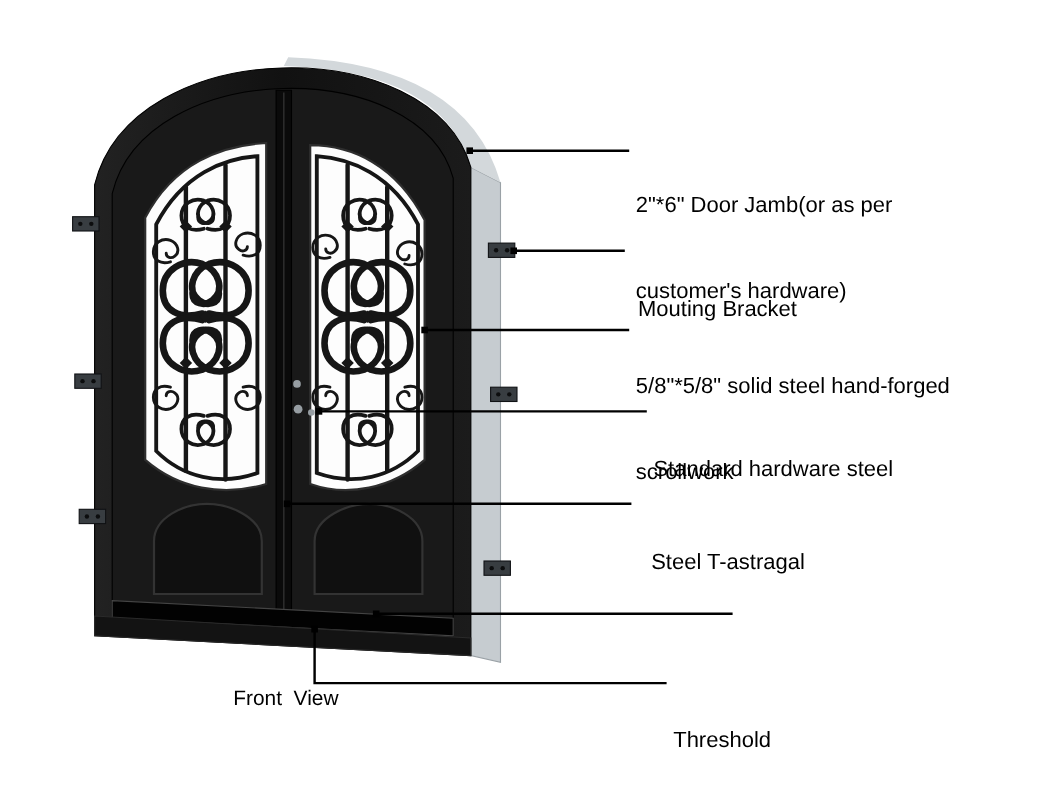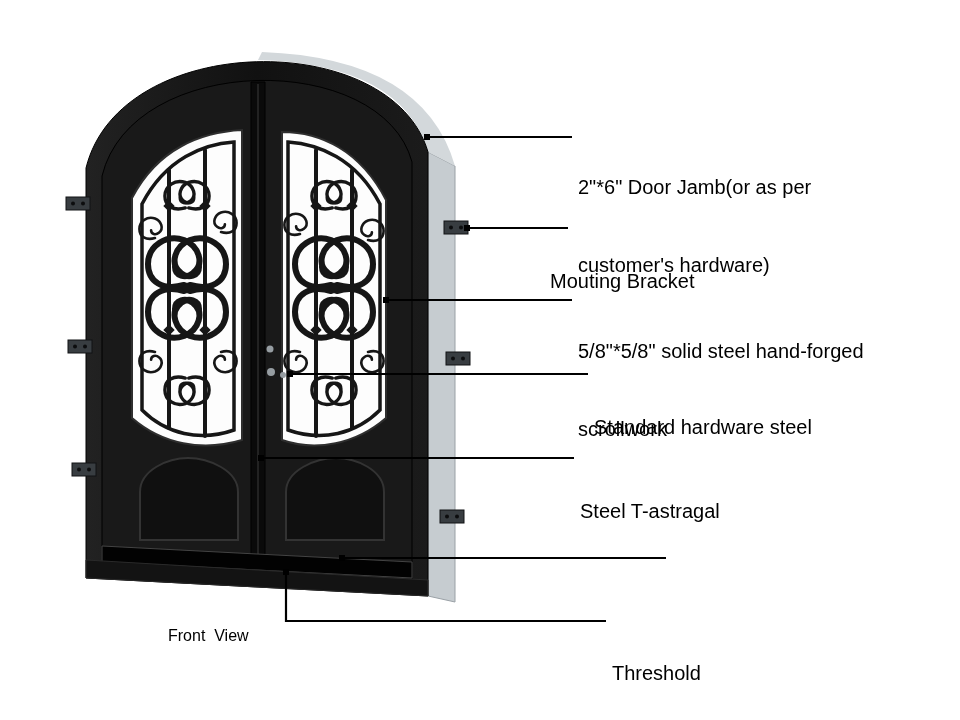--- a/index.html
+++ b/index.html
@@ -1,20 +1,20 @@
 <!DOCTYPE html>
 <html><head>
 <meta charset="utf-8">
 <style>
   html,body{margin:0;padding:0;background:#ffffff;}
   #canvas{position:relative;width:960px;height:720px;background:#ffffff;overflow:hidden;
           font-family:"Liberation Sans", sans-serif;}
   .label{position:absolute;font-size:20px;line-height:26px;color:#000;white-space:pre;}
   .label span{display:block;}
-  .caption{font-size:16px;}
+  .caption{font-size:19px;margin-left:44px;}
   svg{position:absolute;left:0;top:0;}
 </style>
 </head>
 <body>
 
 <div id="canvas">
 
   <svg width="960" height="720" viewBox="0 0 960 720">
     <defs>
       <linearGradient id="jambGrad" x1="0" y1="0" x2="1" y2="0">
@@ -150,34 +150,34 @@
         <rect x="283" y="569" width="6" height="6"></rect>
       </g>
     </g>
   </svg>
 
   <div class="label" style="left:578px;top:122px">
     <span>2"*6" Door Jamb(or as per</span>
     <span>customer's hardware)</span>
   </div>
 
-  <div class="label" style="left:550px;top:216px">
+  <div class="label" style="left:580px;top:216px">
     <span>Mouting Bracket</span>
   </div>
 
   <div class="label" style="left:578px;top:286px">
     <span>5/8"*5/8" solid steel hand-forged</span>
     <span>scrollwork</span>
   </div>
 
   <div class="label" style="left:594px;top:362px">
     <span>Standard hardware steel</span>
   </div>
 
-  <div class="label" style="left:580px;top:446px">
+  <div class="label" style="left:592px;top:446px">
     <span>Steel T-astragal</span>
   </div>
 
 
   <div class="label" style="left:612px;top:608px">
     <span>Threshold</span>
   </div>
 
   <div class="label caption" style="left:168px;top:623px">Front  View</div>
 

